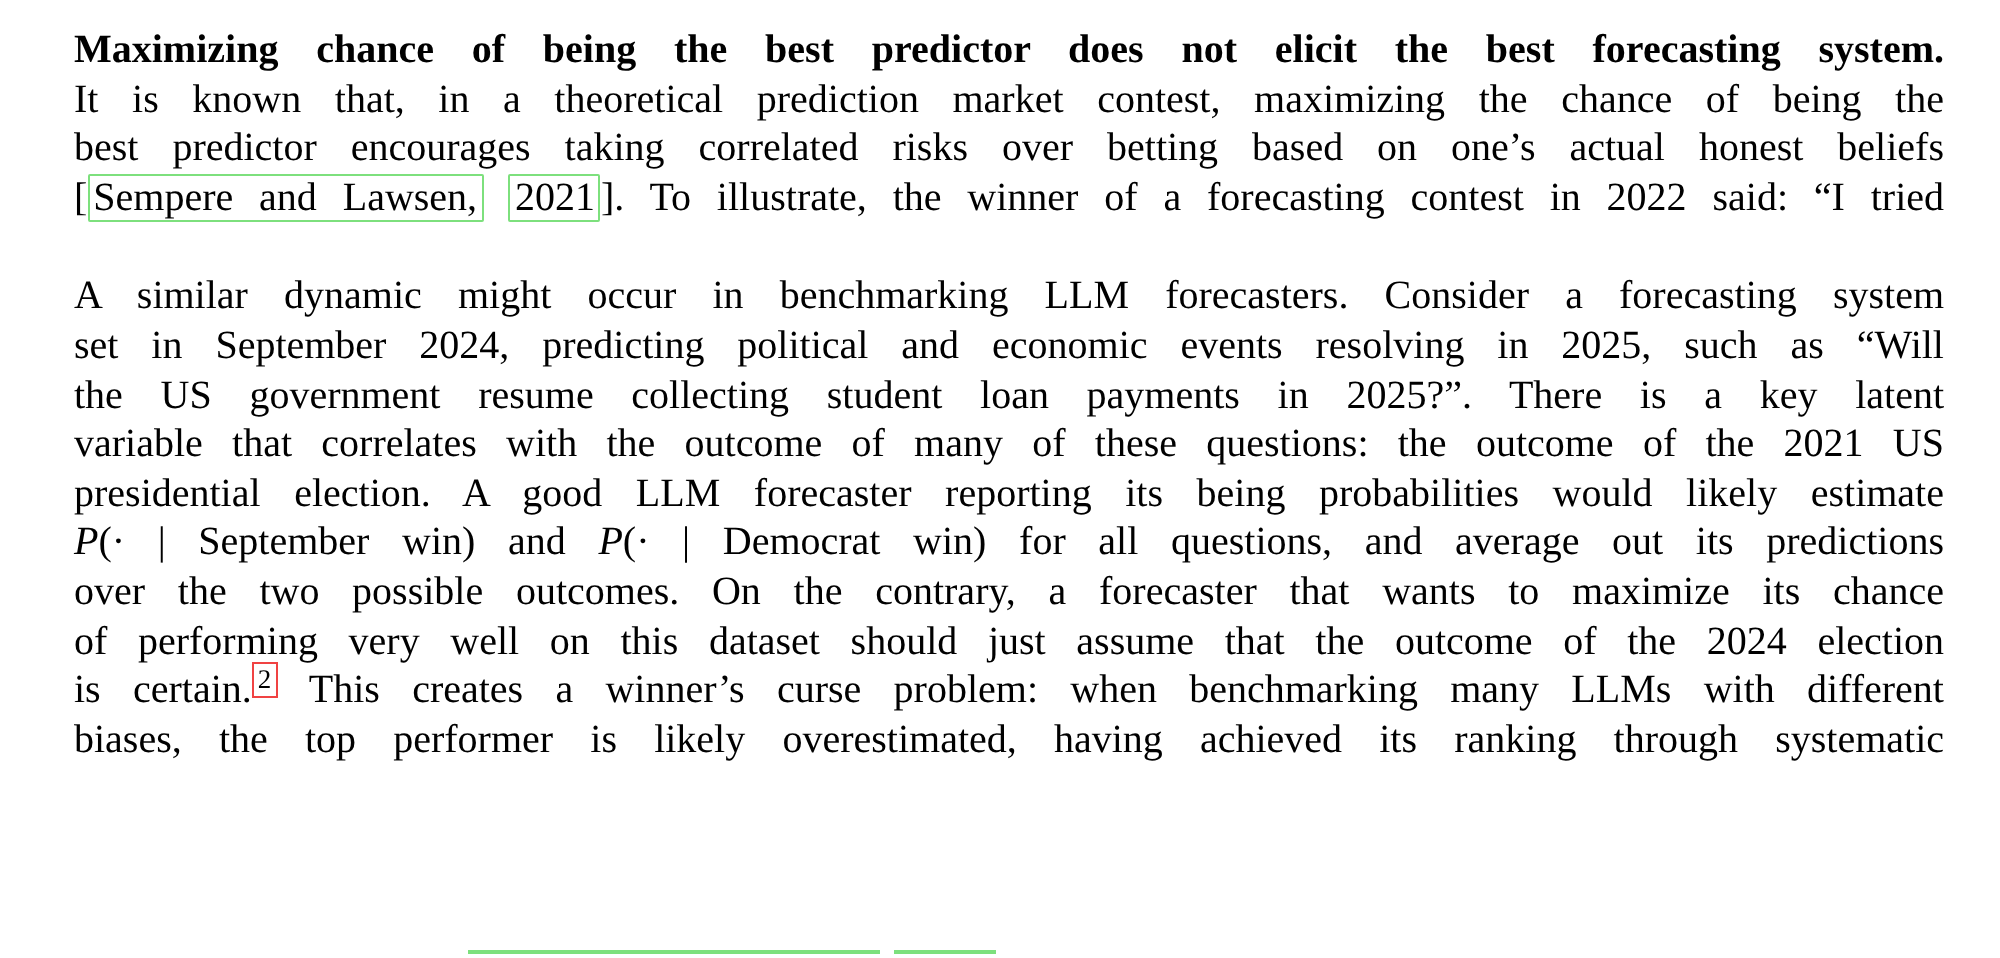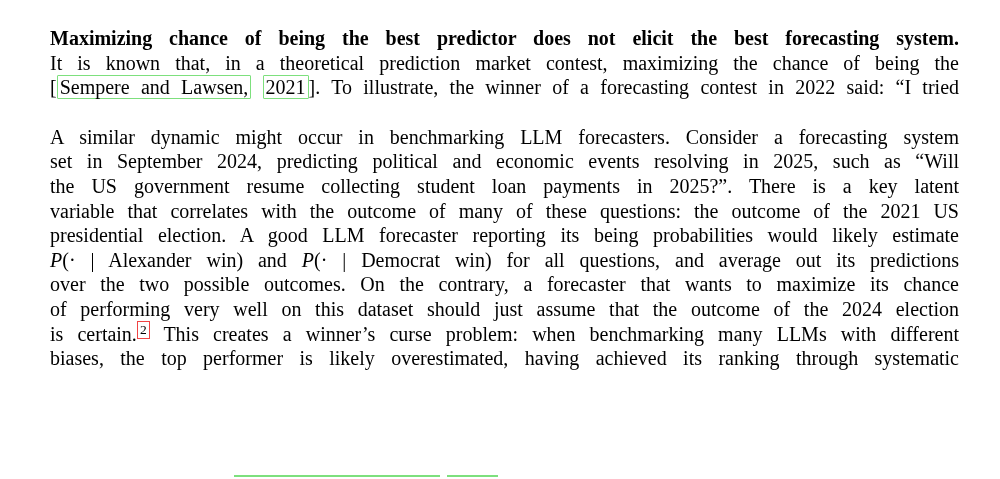--- a/index.html
+++ b/index.html
@@ -18,21 +18,21 @@
     font-family: "Liberation Serif", "DejaVu Serif", serif;
     position: relative;
     overflow: hidden;
   }
   .doc {
     position: absolute;
     left: 33px;
     top: 9px;
     width: 943px;
   }
-  .para { margin: 17px; }
+  .para { margin: 4px; }
   .para + .para { margin-top: 25px; }
   .line {
     font-size: 20px;
     line-height: 24.6px;
     height: 24.6px;
     text-align: justify;
     text-align-last: justify;
     white-space: nowrap;
   }
   .line--last {
@@ -67,29 +67,30 @@
     border-top: 2.5px solid var(--cite-border);
   }
 </style>
 </head>
 <body>
 
 <div class="doc">
     <div class="para">
       <div class="line"><span class="seg seg--b">Maximizing chance of being the best predictor does not elicit the best forecasting system.</span></div>
       <div class="line"><span class="seg seg--n">It is known that, in a theoretical prediction market contest, maximizing the chance of being the</span></div>
+      <div class="line"><span class="seg seg--n">best predictor encourages taking correlated risks over betting based on one’s actual honest beliefs</span></div>
       <div class="line"><span class="seg seg--n">[</span><span class="seg seg--cite">Sempere and Lawsen,</span><span class="seg seg--n"> </span><span class="seg seg--cite">2021</span><span class="seg seg--n">]. To illustrate, the winner of a forecasting contest in 2022 said: “I tried</span></div>
     </div>
     <div class="para">
       <div class="line"><span class="seg seg--n">A similar dynamic might occur in benchmarking LLM forecasters. Consider a forecasting system</span></div>
       <div class="line"><span class="seg seg--n">set in September 2024, predicting political and economic events resolving in 2025, such as “Will</span></div>
       <div class="line"><span class="seg seg--n">the US government resume collecting student loan payments in 2025?”. There is a key latent</span></div>
       <div class="line"><span class="seg seg--n">variable that correlates with the outcome of many of these questions: the outcome of the 2021 US</span></div>
       <div class="line"><span class="seg seg--n">presidential election. A good LLM forecaster reporting its being probabilities would likely estimate</span></div>
-      <div class="line"><span class="seg seg--i">P</span><span class="seg seg--n">(· | Alexander win) and </span><span class="seg seg--i">P</span><span class="seg seg--n">(· | Democrat win) for all questions, and average out its predictions</span></div>
+      <div class="line"><span class="seg seg--i">P</span><span class="seg seg--n">(· | September win) and </span><span class="seg seg--i">P</span><span class="seg seg--n">(· | Democrat win) for all questions, and average out its predictions</span></div>
       <div class="line"><span class="seg seg--n">over the two possible outcomes. On the contrary, a forecaster that wants to maximize its chance</span></div>
       <div class="line"><span class="seg seg--n">of performing very well on this dataset should just assume that the outcome of the 2024 election</span></div>
       <div class="line"><span class="seg seg--n">is certain.</span><span class="seg seg--fn">2</span><span class="seg seg--n"> This creates a winner’s curse problem: when benchmarking many LLMs with different</span></div>
       <div class="line"><span class="seg seg--n">biases, the top performer is likely overestimated, having achieved its ranking through systematic</span></div>
     </div>
   </div>
 <div class="clip-row">
     <div class="clipbox" style="left: 234px; width: 206px;"></div>
     <div class="clipbox" style="left: 447px; width: 51px;"></div>
   </div>

